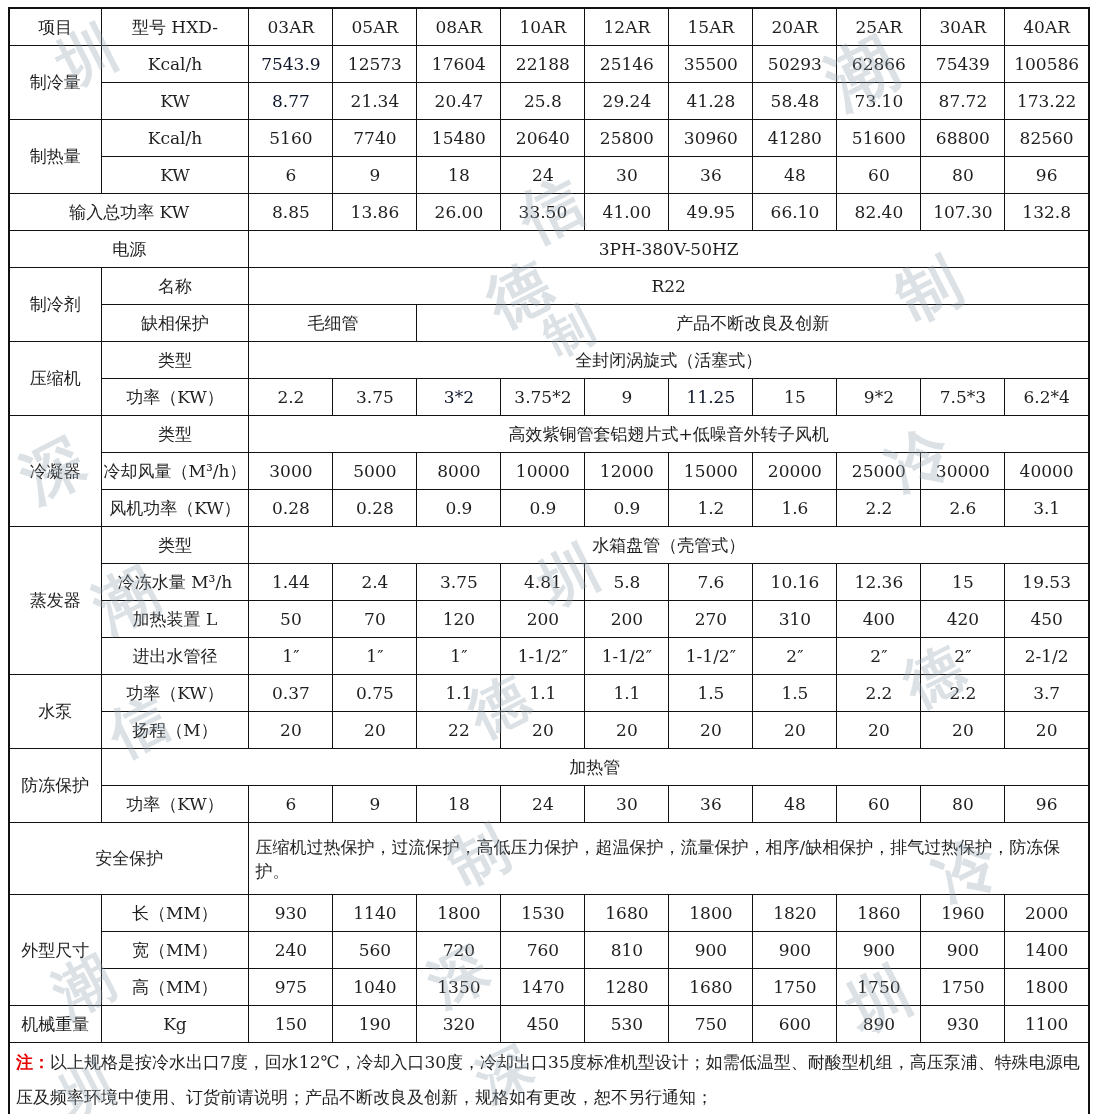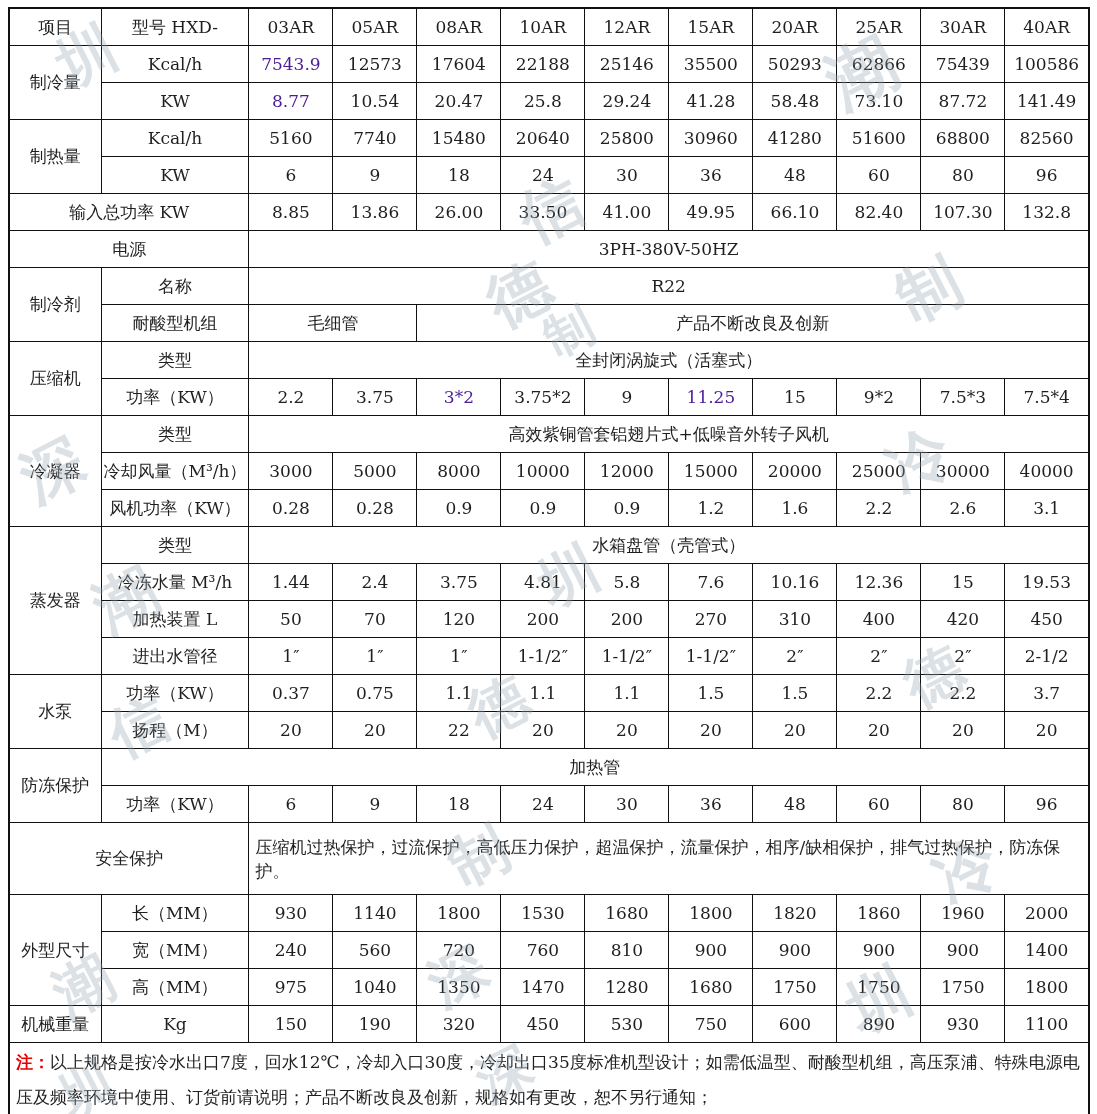--- a/index.html
+++ b/index.html
@@ -29,21 +29,21 @@
   }
   table.spec td.left{
     text-align:left;
     padding:2px 6px;
     white-space:normal;
   }
   table.spec td.wrap{
     line-height:24px;
     white-space:normal;
   }
-  table.spec td.gray{color:#4c1d95;}
+  table.spec td.gray{color:#0f172a;}
   table.spec td.note-cell{font-size:17px;line-height:35px;}
   .red{color:#e60000;font-weight:bold;}
   .wm-layer{
     position:absolute;left:0;top:0;width:1097px;height:1114px;
     pointer-events:none;z-index:5;
   }
   .wm-char{
     position:absolute;
     font-family:"DejaVu Serif","Liberation Serif",serif;
     color:rgba(148,164,176,0.33);
@@ -96,29 +96,29 @@
           <td>25146</td>
           <td>35500</td>
           <td>50293</td>
           <td>62866</td>
           <td>75439</td>
           <td>100586</td>
         </tr>
         <tr>
           <td>KW</td>
           <td class="gray">8.77</td>
-          <td>10.54</td>
+          <td>21.34</td>
           <td>20.47</td>
           <td>25.8</td>
           <td>29.24</td>
           <td>41.28</td>
           <td>58.48</td>
           <td>73.10</td>
           <td>87.72</td>
-          <td>141.49</td>
+          <td>173.22</td>
         </tr>
         <tr>
           <td rowspan="2">制热量</td>
           <td>Kcal/h</td>
           <td>5160</td>
           <td>7740</td>
           <td>15480</td>
           <td>20640</td>
           <td>25800</td>
           <td>30960</td>
@@ -156,41 +156,41 @@
         <tr>
           <td colspan="2">电源</td>
           <td colspan="10">3PH-380V-50HZ</td>
         </tr>
         <tr>
           <td rowspan="2">制冷剂</td>
           <td>名称</td>
           <td colspan="10">R22</td>
         </tr>
         <tr>
-          <td>耐酸型机组</td>
+          <td>缺相保护</td>
           <td colspan="2">毛细管</td>
           <td colspan="8">产品不断改良及创新</td>
         </tr>
         <tr>
           <td rowspan="2">压缩机</td>
           <td>类型</td>
           <td colspan="10">全封闭涡旋式（活塞式）</td>
         </tr>
         <tr>
           <td>功率（KW）</td>
           <td>2.2</td>
           <td>3.75</td>
           <td class="gray">3*2</td>
           <td>3.75*2</td>
           <td>9</td>
           <td class="gray">11.25</td>
           <td>15</td>
           <td>9*2</td>
           <td>7.5*3</td>
-          <td>7.5*4</td>
+          <td>6.2*4</td>
         </tr>
         <tr>
           <td rowspan="3">冷凝器</td>
           <td>类型</td>
           <td colspan="10">高效紫铜管套铝翅片式+低噪音外转子风机</td>
         </tr>
         <tr>
           <td>冷却风量（M³/h）</td>
           <td>3000</td>
           <td>5000</td>

